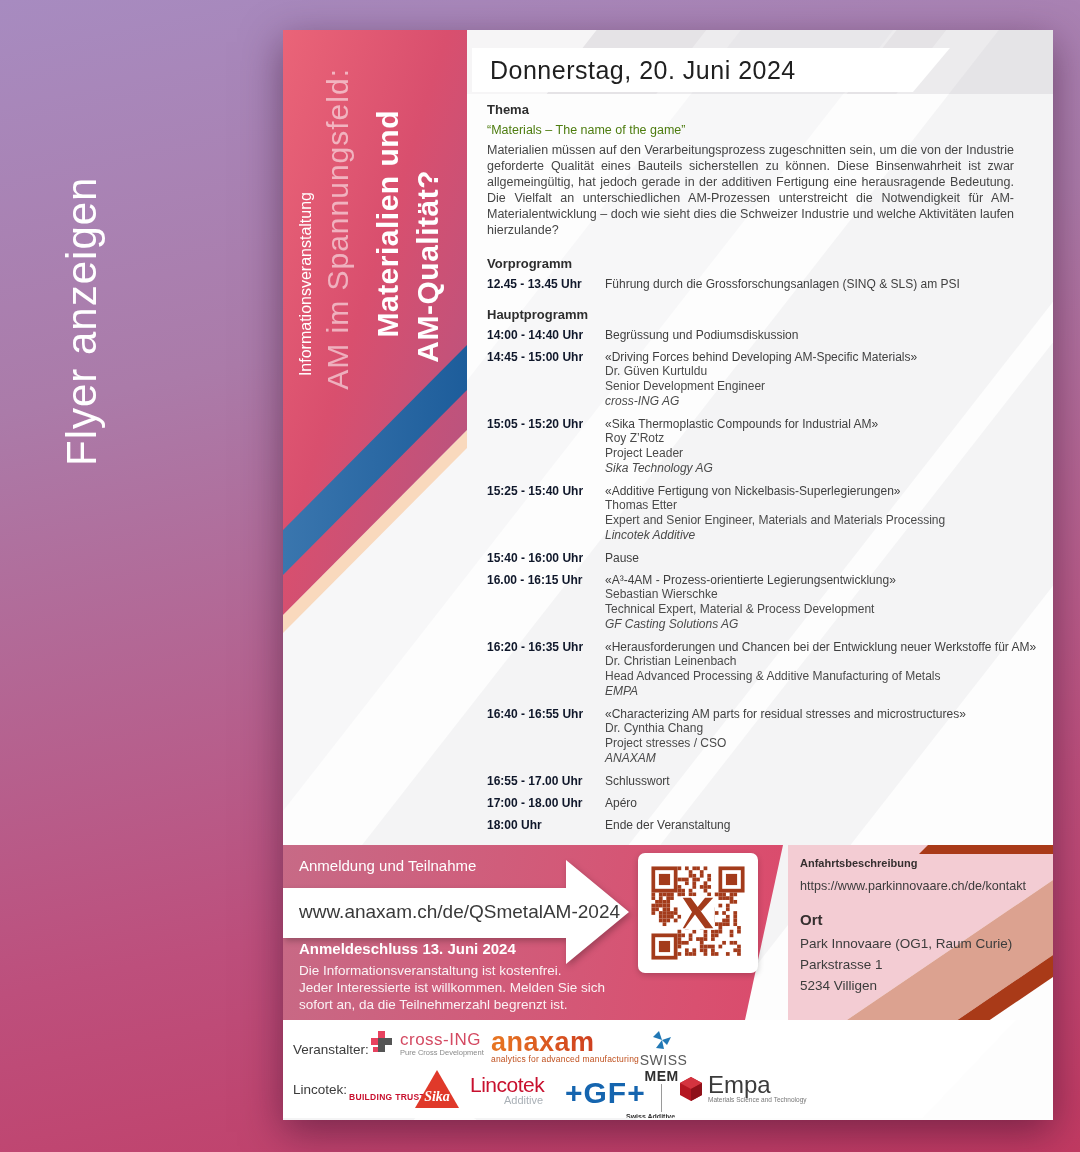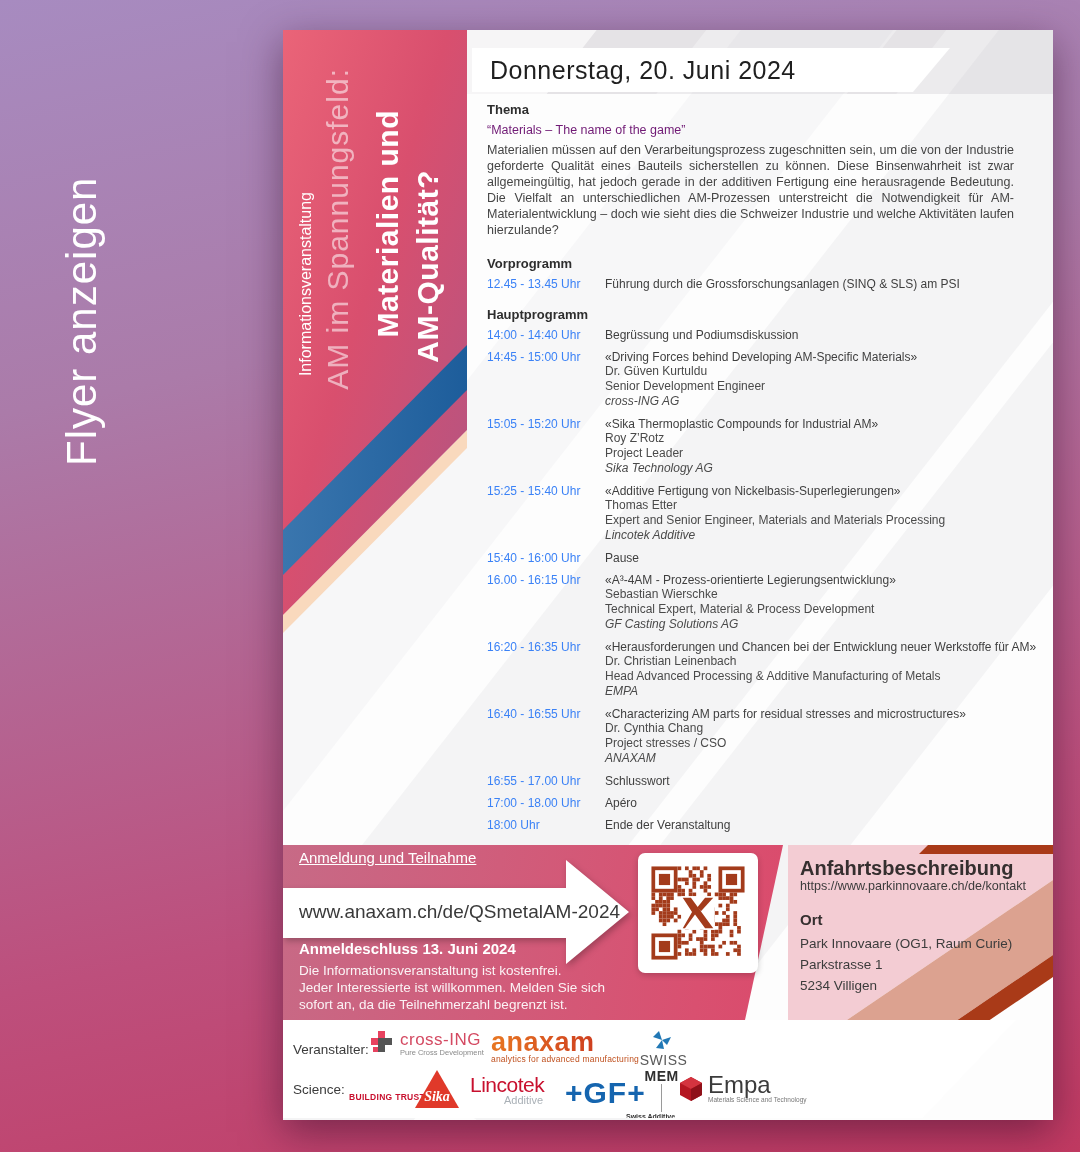--- a/index.html
+++ b/index.html
@@ -31,47 +31,47 @@
   .title-block svg{position:absolute;left:0;top:0;}
   .vtext{position:absolute;writing-mode:vertical-rl;transform:rotate(180deg);white-space:nowrap;}
   .vt-eyebrow{left:14px;top:162px;font-size:16px;color:#fff;}
   .vt-subtitle{left:38px;top:38px;font-size:30px;color:rgba(255,255,255,.55);letter-spacing:1px;}
   .vt-line1{left:88px;top:80px;font-size:30px;font-weight:bold;color:#fff;letter-spacing:.5px;}
   .vt-line2{left:128px;top:140px;font-size:30px;font-weight:bold;color:#fff;letter-spacing:.5px;}
 
   
   .content{position:absolute;left:0;top:62px;width:770px;padding:10px 26px 0 204px;box-sizing:border-box;z-index:1;}
   .h-small{font-size:13px;font-weight:bold;color:#2e2e2e;margin:0 0 6px 0;}
-  .quote{font-size:12.5px;color:#701a75;margin:0 0 5px 0;}
+  .quote{font-size:12.5px;color:#4d7c0f;margin:0 0 5px 0;}
   .para{font-size:12.5px;line-height:16px;color:#454545;text-align:justify;margin:0;width:527px;}
   .sec-gap{height:18px;}
   .program-row{display:flex;margin-bottom:8px;}
-  .program-time{width:118px;flex:none;font-size:12px;color:#3b82f6;}
+  .program-time{width:118px;flex:none;font-size:12px;color:#0f172a;font-weight:bold;}
   .program-text{font-size:12px;color:#3f3f3f;}
   .program-title{white-space:nowrap;}
   .speaker-line{line-height:15px;color:#4a4a4a;}
   .speaker-line:first-of-type{margin-top:2px;}
   .org{font-style:italic;}
 
   
   .band{position:absolute;left:0;top:815px;width:770px;height:175px;z-index:2;}
   .band-bg{position:absolute;inset:0;background:linear-gradient(100deg,#c76a86 0%,#d95070 55%,#de3a5e 100%);
     clip-path:polygon(0 0,500px 0,462px 100%,0 100%);}
-  .band-heading{position:absolute;left:16px;top:4px;font-size:15px;color:#fff;text-decoration:underline;}
+  .band-heading{position:absolute;left:16px;top:12px;font-size:15px;color:#fff;}
   .arrow-svg{position:absolute;left:0;top:13px;filter:drop-shadow(2px 3px 3px rgba(0,0,0,.25));}
   .band-url{position:absolute;left:16px;top:52px;height:30px;line-height:30px;font-size:19px;color:#3a3a3a;cursor:pointer;}
   .band-deadline{position:absolute;left:16px;top:95px;font-size:15px;font-weight:bold;color:#fff;}
   .band-notes{position:absolute;left:16px;top:117px;font-size:13.5px;line-height:17px;color:rgba(255,255,255,.92);}
   .qr-box{position:absolute;left:355px;top:8px;width:120px;height:120px;background:#fff;border-radius:7px;
     display:flex;align-items:center;justify-content:center;box-shadow:0 2px 6px rgba(0,0,0,.2);}
 
   
   .panel{position:absolute;left:505px;top:815px;width:265px;height:240px;z-index:2;}
   .panel svg{position:absolute;left:0;top:0;}
-  .panel-heading{position:absolute;left:12px;top:12px;font-size:20px;font-weight:bold;color:#352f2f;}
+  .panel-heading{position:absolute;left:12px;top:12px;font-size:11px;font-weight:bold;color:#352f2f;}
   .panel-url{position:absolute;left:12px;top:34px;font-size:12.6px;color:#3c3c3c;cursor:pointer;}
   .panel-ort{position:absolute;left:12px;top:66px;font-size:15px;font-weight:bold;color:#352f2f;}
   .panel-addr{position:absolute;left:12px;top:88px;font-size:13.5px;line-height:21px;color:#3c3c3c;}
 
   
   .logos{position:absolute;left:0;top:990px;width:745px;height:98px;background:#fff;z-index:3;
     clip-path:polygon(0 0,733px 0,640px 100%,0 100%);filter:drop-shadow(2px 2px 4px rgba(0,0,0,.25));}
   .logo-label{position:absolute;left:10px;font-size:13.5px;color:#3b3b3b;}
   .lg{position:absolute;display:flex;align-items:center;}
   .crossing-name{font-size:17px;color:#d44a62;letter-spacing:.5px;line-height:16px;}
@@ -478,21 +478,21 @@
         </svg>
         <span class="sm-swiss" style="margin-left:4px;">SWISS</span>
           <span class="sm-mem">MEM</span>
         <div class="sm-div"></div>
         <div class="sm-group">
           <div>Swiss Additive</div>
           <div>Manufacturing Group</div>
         </div>
       </div>
 
-      <div class="logo-label" style="top:62px;">Science:</div>
+      <div class="logo-label" style="top:62px;">Lincotek:</div>
 
       <div class="lg" style="left:66px;top:72px;">
         <span class="sika-slogan">BUILDING TRUST</span>
       </div>
       <div class="lg" style="left:130px;top:48px;">
         <svg width="48" height="42" viewBox="0 0 48 42">
           <polygon points="24,2 46,40 2,40" fill="#e0392a"></polygon>
           <text x="24" y="33" text-anchor="middle" fill="#ffffff" font-size="14" font-style="italic" font-weight="bold" font-family="Liberation Serif,serif">Sika</text>
         </svg>
       </div>

